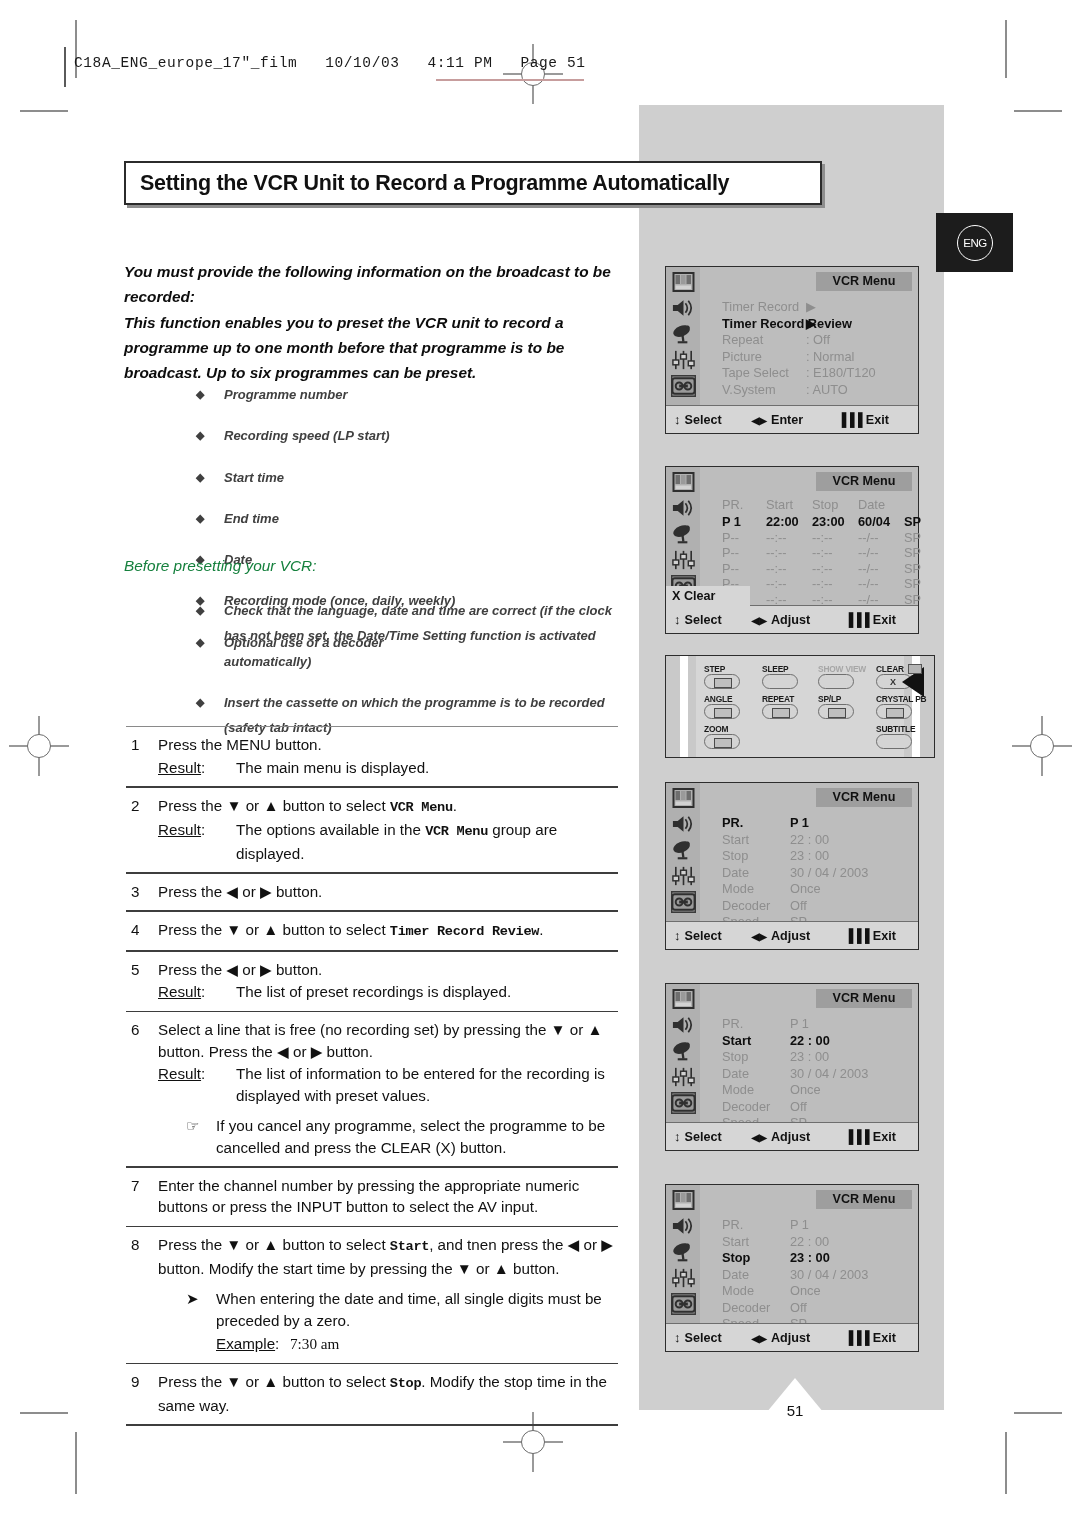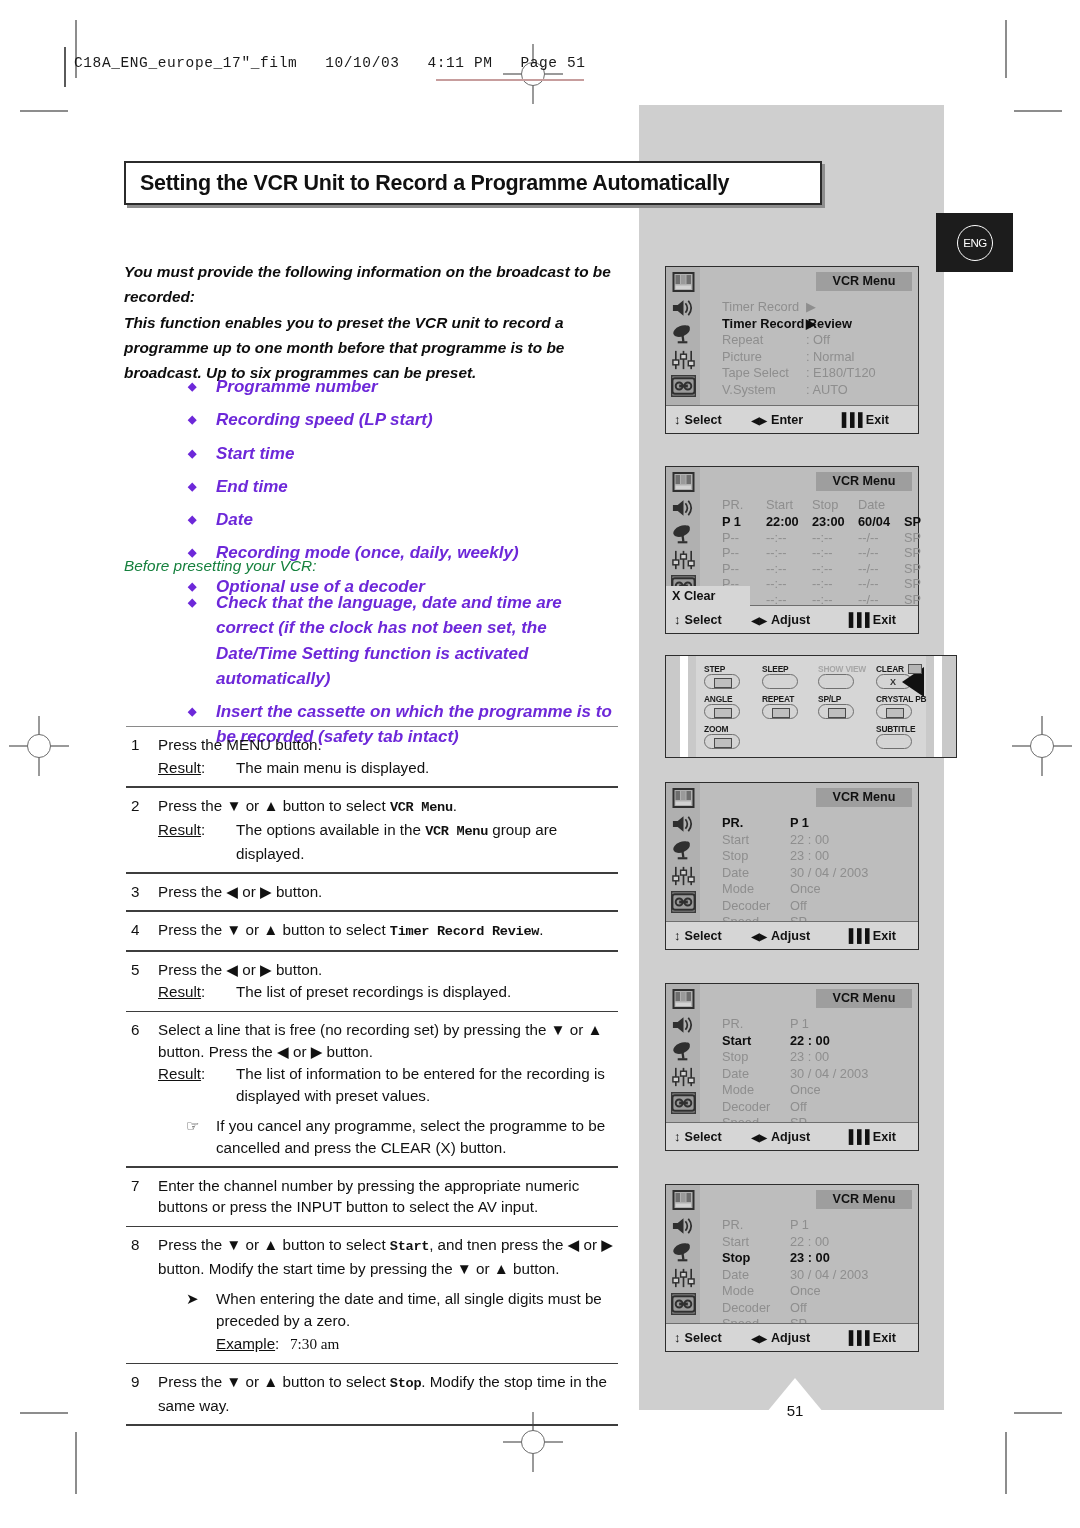--- a/index.html
+++ b/index.html
@@ -34,21 +34,21 @@
   .engbadge{position:absolute;left:936px;top:213px;width:77px;height:59px;background:#1c1c1c;}
   .engbadge .ring{position:absolute;left:21px;top:12px;width:34px;height:34px;border:1.7px solid #fff;
                   border-radius:50%;color:#fff;font-size:11.5px;line-height:34px;text-align:center;
                   letter-spacing:-0.4px;}
 
   
   .intro{position:absolute;left:124px;top:259px;width:500px;
          font-size:15.4px;font-style:italic;font-weight:bold;line-height:25.3px;color:#0d0d0d;}
   .bullets{position:absolute;left:180px;top:366px;width:450px;}
   .bullets li, .bullets2 li{list-style:none;position:relative;padding-left:28px;
-        font-size:17px;font-style:italic;font-weight:bold;line-height:25.3px;color:#6d28d9;margin:8px;}
+        font-size:13px;font-style:italic;font-weight:bold;line-height:25.3px;color:#404040;margin:16px;}
   .bullets li:before, .bullets2 li:before{content:"\25C6";position:absolute;left:0;top:0;font-size:11px;font-style:normal;}
   ul{margin:0;padding:0;}
   .beforehead{position:absolute;left:124px;top:557px;width:500px;
         font-size:15.4px;font-style:italic;font-weight:normal;color:#15803d;}
   .bullets2{position:absolute;left:180px;top:582px;width:450px;}
   .bullets2 li{margin-bottom:7px;}
 
   
   .steps{position:absolute;left:126px;top:726px;width:492px;}
   .rule{height:1.5px;background:#3d3d3d;width:100%;}
@@ -83,21 +83,21 @@
   .osd-foot .g1{margin-left:8px;} .osd-foot .g2{margin-left:30px;} .osd-foot .g3{margin-left:34px;}
   .clearchip{position:absolute;left:0;top:-20px;width:84px;height:20px;background:#d6d6d6;
              font-size:12.6px;font-weight:bold;line-height:20px;padding-left:6px;box-sizing:border-box;}
 
   .mrow{position:absolute;font-size:12.8px;line-height:16.4px;white-space:pre;}
   .dim{color:#8e8e8e;}
   .act{color:#0e0e0e;font-weight:bold;}
   .hdr{color:#8e8e8e;}
 
   
-  .remote{position:absolute;left:665px;top:655px;width:292px;height:103px;
+  .remote{position:absolute;left:665px;top:655px;width:270px;height:103px;
           border:1.6px solid #2d2d2d;box-sizing:border-box;background:#c9c9c9;overflow:hidden;}
   .remote .strip{position:absolute;top:0;bottom:0;background:#fff;width:8px;}
   .rbtn{position:absolute;width:36px;height:15px;border-radius:8px;background:#d4d4d4;
         border:1.1px solid #6f6f6f;box-sizing:border-box;}
   .rlbl{position:absolute;font-size:8.4px;font-weight:bold;color:#1a1a1a;letter-spacing:-0.2px;white-space:nowrap;}
   .rlbl.ghost{color:#a6a6a6;}
   .rglyph{position:absolute;font-size:7px;color:#333;left:9px;top:3px;}
   .pointer{position:absolute;width:0;height:0;border-top:15px solid transparent;
            border-bottom:15px solid transparent;border-right:22px solid #111;}
 

